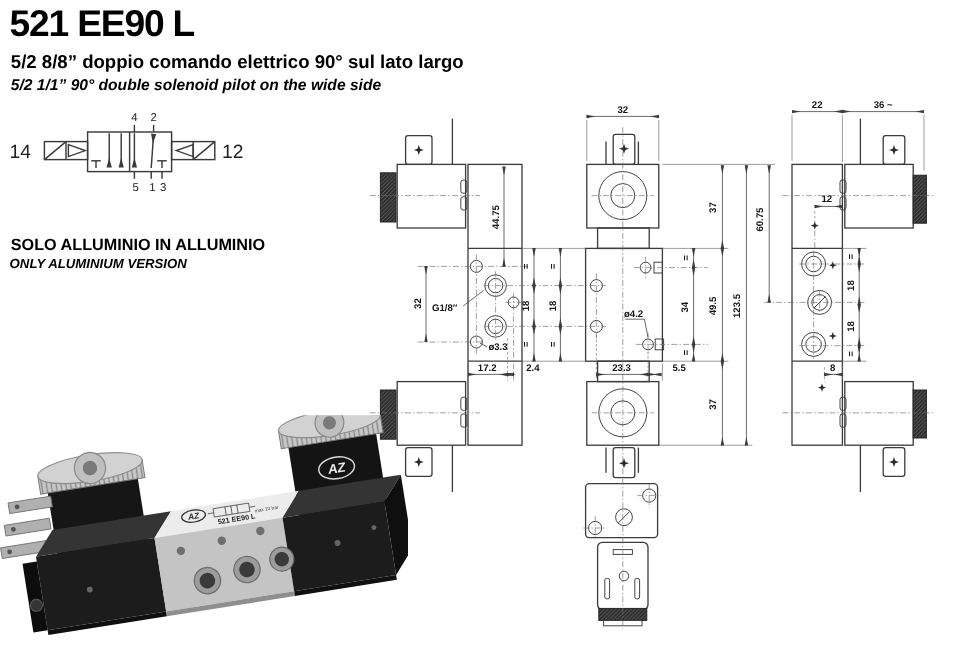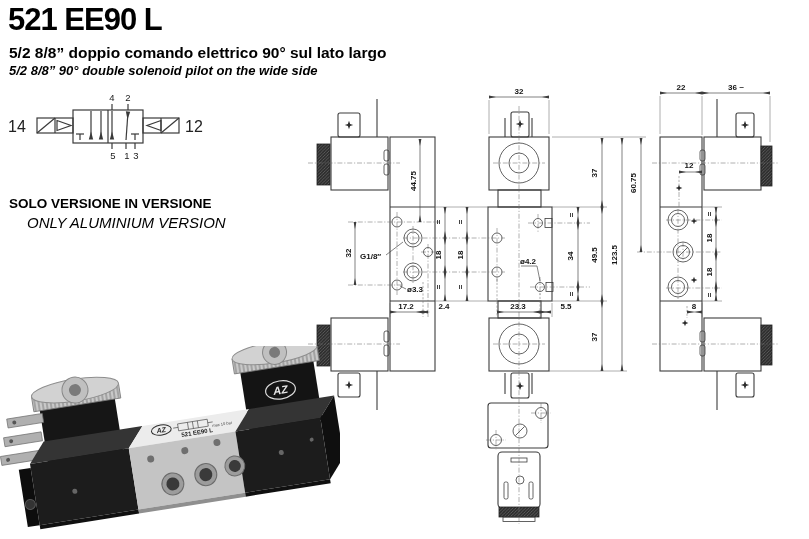--- a/index.html
+++ b/index.html
@@ -3,21 +3,21 @@
 <meta charset="utf-8">
 <style>
   html,body{margin:0;padding:0;background:#fff;}
   #page{position:relative;width:809px;height:539px;background:#ffffff;overflow:hidden;
         font-family:"Liberation Sans",sans-serif;color:#000;}
   .abs{position:absolute;}
   .t1{left:8px;top:2px;font-size:31px;font-weight:bold;letter-spacing:-1px;}
   .t2{left:9px;top:44px;font-size:15.5px;font-weight:bold;}
   .t3{left:9px;top:63px;font-size:13px;font-weight:bold;font-style:italic;}
   .n1{left:9px;top:196px;font-size:13.5px;font-weight:bold;}
-  .n2{left:27px;top:214px;font-size:15px;font-weight:normal;font-style:italic;}
+  .n2{left:8px;top:214px;font-size:11px;font-weight:bold;font-style:italic;}
   svg{display:block;}
   
   .ln{fill:none;stroke:#3c3c3c;stroke-width:1.1;}
   .tn{fill:none;stroke:#3c3c3c;stroke-width:0.8;}
   .dl{fill:none;stroke:#4c4c4c;stroke-width:0.7;marker-start:url(#ar);marker-end:url(#ar);}
   .ldr{fill:none;stroke:#4c4c4c;stroke-width:0.7;}
   .ex{fill:none;stroke:#6a6a6a;stroke-width:0.55;}
   .ct{fill:none;stroke:#707070;stroke-width:0.55;stroke-dasharray:5 1.8 1.2 1.8;}
   .dd{fill:none;stroke:#707070;stroke-width:0.55;stroke-dasharray:2.2 1.6;}
   .dt{font:bold 8px "Liberation Sans",sans-serif;fill:#141414;}
@@ -31,22 +31,22 @@
   
   .pht{font-family:"Liberation Sans",sans-serif;}
 </style>
 </head>
 <body>
 
 <div id="page">
 
   <div class="abs t1">521 EE90 L</div>
   <div class="abs t2">5/2 8/8” doppio comando elettrico 90° sul lato largo</div>
-  <div class="abs t3">5/2 8/8” 90° double solenoid pilot on the wide side</div>
-  <div class="abs n1">SOLO VERSIONE IN VERSIONE</div>
+  <div class="abs t3">5/2 1/1” 90° double solenoid pilot on the wide side</div>
+  <div class="abs n1">SOLO ALLUMINIO IN ALLUMINIO</div>
   <div class="abs n2">ONLY ALUMINIUM VERSION</div>
 
   <svg class="abs" style="left:0;top:90px" width="235" height="80" viewBox="0 90 235 80">
     <text class="st" x="8" y="132">14</text>
     <text class="st" x="185" y="132">12</text>
 
     <g>
       <rect class="sl" x="37" y="118" width="36" height="15"></rect>
       <line class="sl" x1="55" y1="118" x2="55" y2="133"></line>
       <line class="sl" x1="37" y1="133" x2="55" y2="118"></line>

